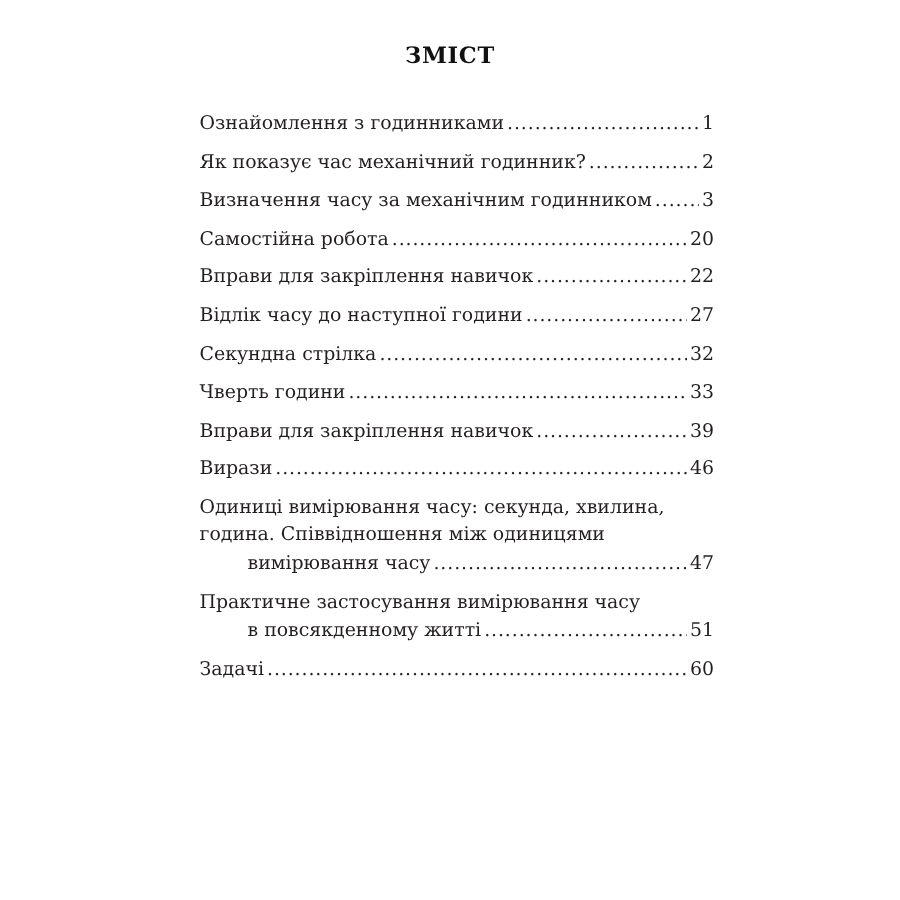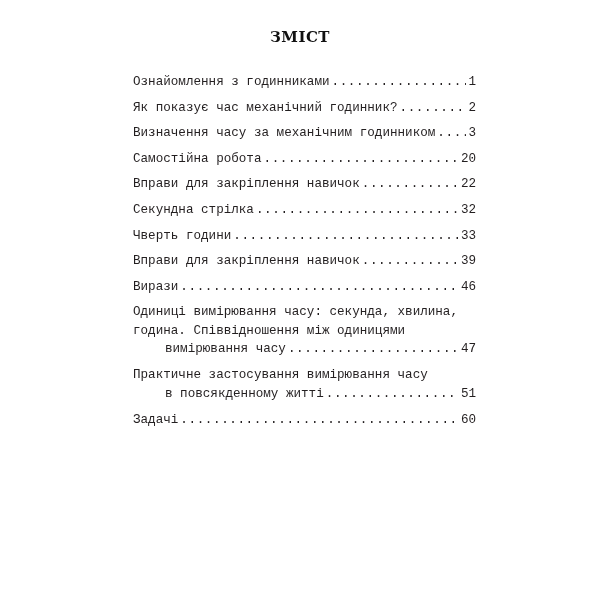--- a/index.html
+++ b/index.html
@@ -31,21 +31,20 @@
       font-weight: bold;
       font-size: 15px;
       letter-spacing: 0.5px;
       color: #111;
     }
     .toc {
       position: absolute;
       left: 133px;
       top: 73px;
       width: 343px;
-      font-family: Liberation Mono, monospace;
     }
     .entry {
       display: flex;
       align-items: flex-end;
       font-size: 12.6px;
       line-height: 18px;
       margin-bottom: 7.6px;
       white-space: nowrap;
     }
     .entry.multi {
@@ -117,20 +116,25 @@
       <span class="leader"></span>
       <span class="page-num">20</span>
     </div>
 
     <div class="entry">
       <span class="label">Вправи для закріплення навичок</span>
       <span class="leader"></span>
       <span class="page-num">22</span>
     </div>
 
+    <div class="entry">
+      <span class="label">Відлік часу до наступної години</span>
+      <span class="leader"></span>
+      <span class="page-num">27</span>
+    </div>
 
     <div class="entry">
       <span class="label">Секундна стрілка</span>
       <span class="leader"></span>
       <span class="page-num">32</span>
     </div>
 
     <div class="entry">
       <span class="label">Чверть години</span>
       <span class="leader"></span>

